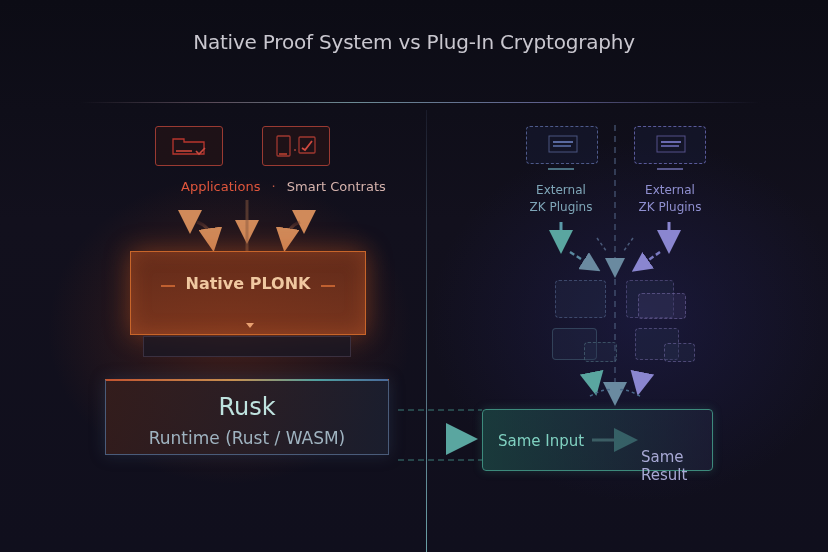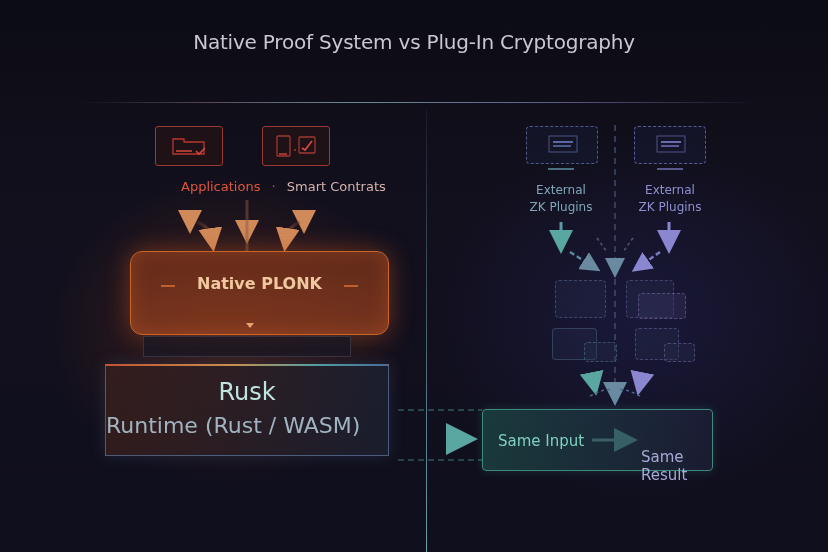--- a/index.html
+++ b/index.html
@@ -34,46 +34,46 @@
     background: rgba(40,20,22,0.6);
   }
   .icon-box-blue {
     width: 72px; height: 38px; border: 1.5px dashed #4e5a8a; border-radius: 4px;
     background: rgba(25,30,60,0.4);
   }
   .lbl-apps { font-size: 13px; color: #e0563c; margin-left: 33px; }
   .lbl-dot { font-size: 13px; color: #c05a48; }
   .lbl-sc { font-size: 13px; color: #d6b3ad; }
   .plonk-box {
-    left: 130px; top: 251px; width: 259px; height: 84px;
-    border: 1.5px solid #c8652a; border-radius: 12px;
+    left: 130px; top: 251px; width: 236px; height: 84px;
+    border: 1.5px solid #c8652a; border-radius: 0;
     background: linear-gradient(180deg, rgba(120,50,25,0.75), rgba(140,60,30,0.8));
     box-shadow: 0 0 24px rgba(210,90,30,0.45), inset 0 0 20px rgba(230,110,50,0.25);
   }
   .plonk-title { left: 0; width: 100%; top: 22px; text-align: center; font-size: 16px; font-weight: bold; color: #f0c8a0; }
   .plonk-sub { left: 0; width: 100%; top: 44px; text-align: center; font-size: 15px; color: #ecc4a0; }
   .dash-l { left: 30px; top: 33px; width: 14px; height: 2px; background: #c06030; }
   .dash-r { right: 30px; top: 33px; width: 14px; height: 2px; background: #c06030; }
   .tri-down { left: 115px; top: 71px; width: 0; height: 0; border-left: 4px solid transparent; border-right: 4px solid transparent; border-top: 5px solid #e8a070; }
   .under-box {
     left: 143px; top: 336px; width: 208px; height: 21px;
     border: 1px solid #3a3040; background: rgba(25,22,35,0.8);
   }
   .rusk-box {
-    left: 105px; top: 364px; width: 284px; height: 92px;
+    left: 105px; top: 379px; width: 284px; height: 76px;
     border: 1.5px solid #4a5c7a; border-top: 2px solid #c26838;
     background: linear-gradient(90deg, rgba(55,30,28,0.85), rgba(28,32,48,0.85));
     box-shadow: 0 0 14px rgba(60,80,110,0.35);
   }
   .rusk-box::before {
     content: ""; position: absolute; left: 0; top: -2px; width: 100%; height: 2px;
     background: linear-gradient(90deg, #c25430, #c89050 45%, #4fa0a0 75%, #4a6a9a);
   }
   .rusk-title { left: 0; width: 100%; top: 12px; text-align: center; font-size: 24px; color: #bfe3df; }
-  .rusk-sub { left: 0; width: 100%; top: 47px; text-align: left; font-size: 22px; color: #9fb3c0; }
+  .rusk-sub { left: 0; width: 100%; top: 47px; text-align: center; font-size: 17px; color: #9fb3c0; }
   .same-box {
     left: 482px; top: 409px; width: 231px; height: 62px;
     border: 1.5px solid #3d8a7c; border-radius: 4px;
     background: linear-gradient(90deg, rgba(30,80,75,0.65), rgba(32,34,60,0.6));
     box-shadow: 0 0 10px rgba(60,150,130,0.25);
   }
   .same-input { left: 15px; top: 22px; font-size: 15px; color: #7fd0c0; }
   .same-result { left: 158px; top: 22px; font-size: 15px; color: #a7a8d4; margin-top: 16px; }
   .ext-label { width: 90px; text-align: center; font-size: 12px; line-height: 17px; }
   .ghost { border: 1px dashed rgba(90,110,150,0.55); border-radius: 4px; background: rgba(40,50,80,0.3); }

